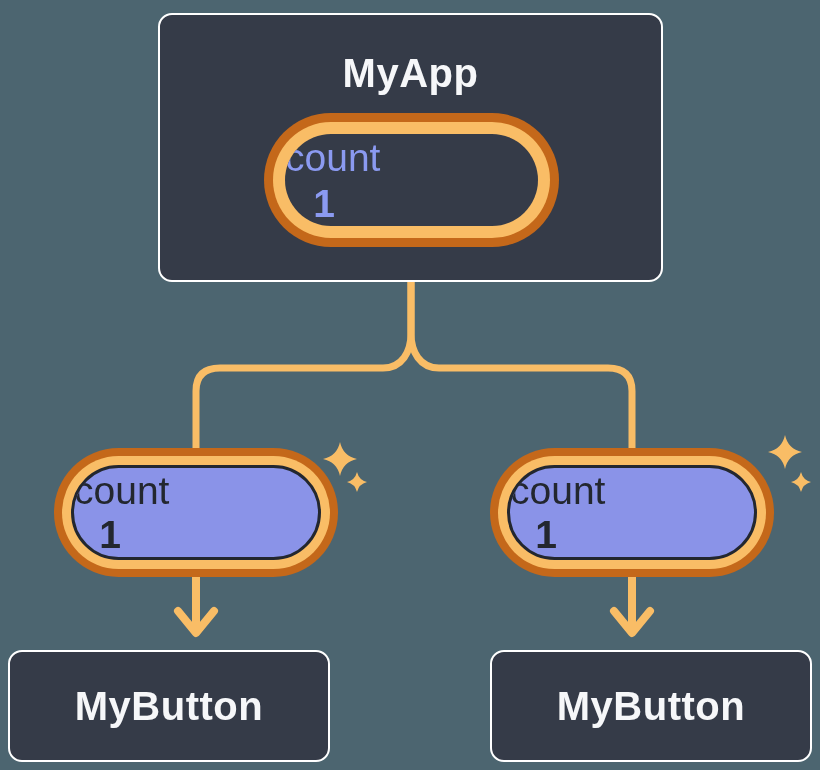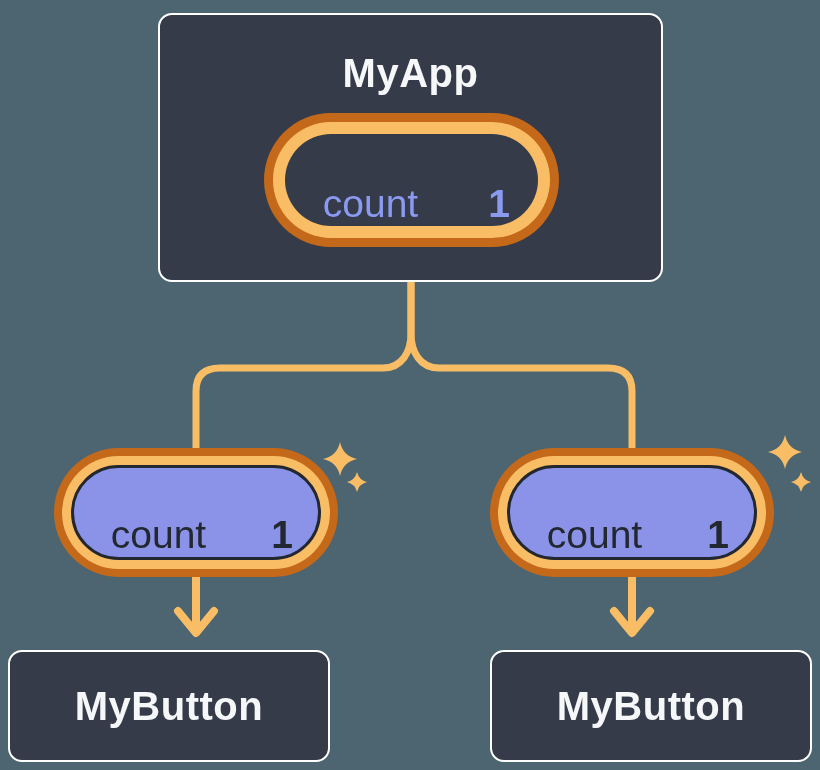--- a/index.html
+++ b/index.html
@@ -26,21 +26,21 @@
   #mybutton-node-1{left:8px; top:650px; width:322px; height:112px;}
   #mybutton-node-2{left:490px; top:650px; width:322px; height:112px;}
 
   .pill-outer{
     position:absolute; box-sizing:border-box; z-index:2;
     background:var(--ring-outer-orange); border-radius:999px; padding:9px;
   }
   .pill-mid{box-sizing:border-box; width:100%; height:100%;
     background:var(--ring-inner-orange); border-radius:999px; padding:12px;}
   .pill-inner{box-sizing:border-box; width:100%; height:100%;
-    border-radius:999px; display:flex; align-items:flex-end; overflow:hidden;}
+    border-radius:999px; display:flex; align-items:flex-start; overflow:hidden;flex-direction:column;}
 
   
   #root-state-pill{left:104px; top:98px; width:295px; height:134px;}
   #root-state-pill .pill-inner{background:var(--node-fill);}
   #root-state-pill .pill-cell{color:var(--state-text-periwinkle);}
   #root-state-pill .pill-divider{width:4px; background:var(--ring-inner-orange);}
 
   
   .child-pill{width:284px; height:129px; padding:8px;}
   #child-pill-1{left:54px; top:448px;}

